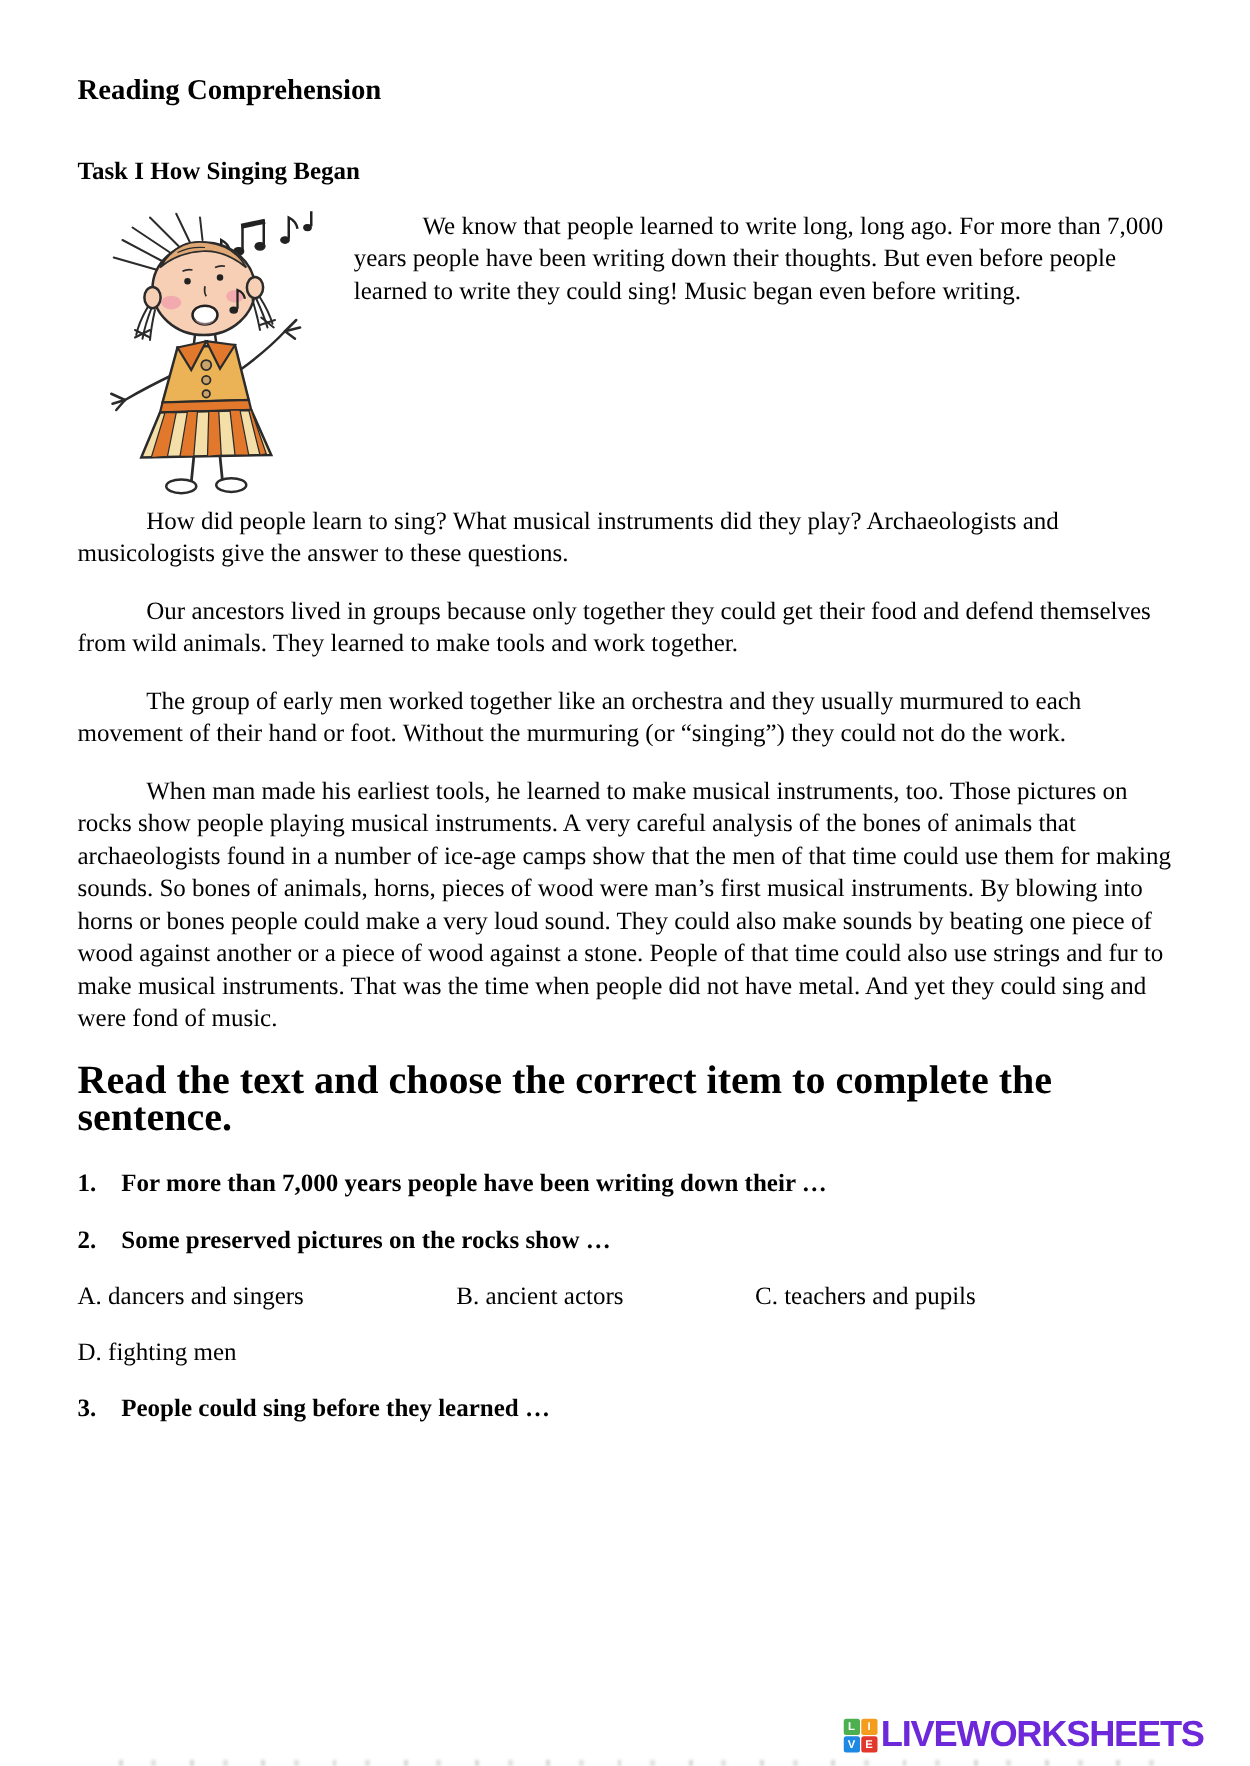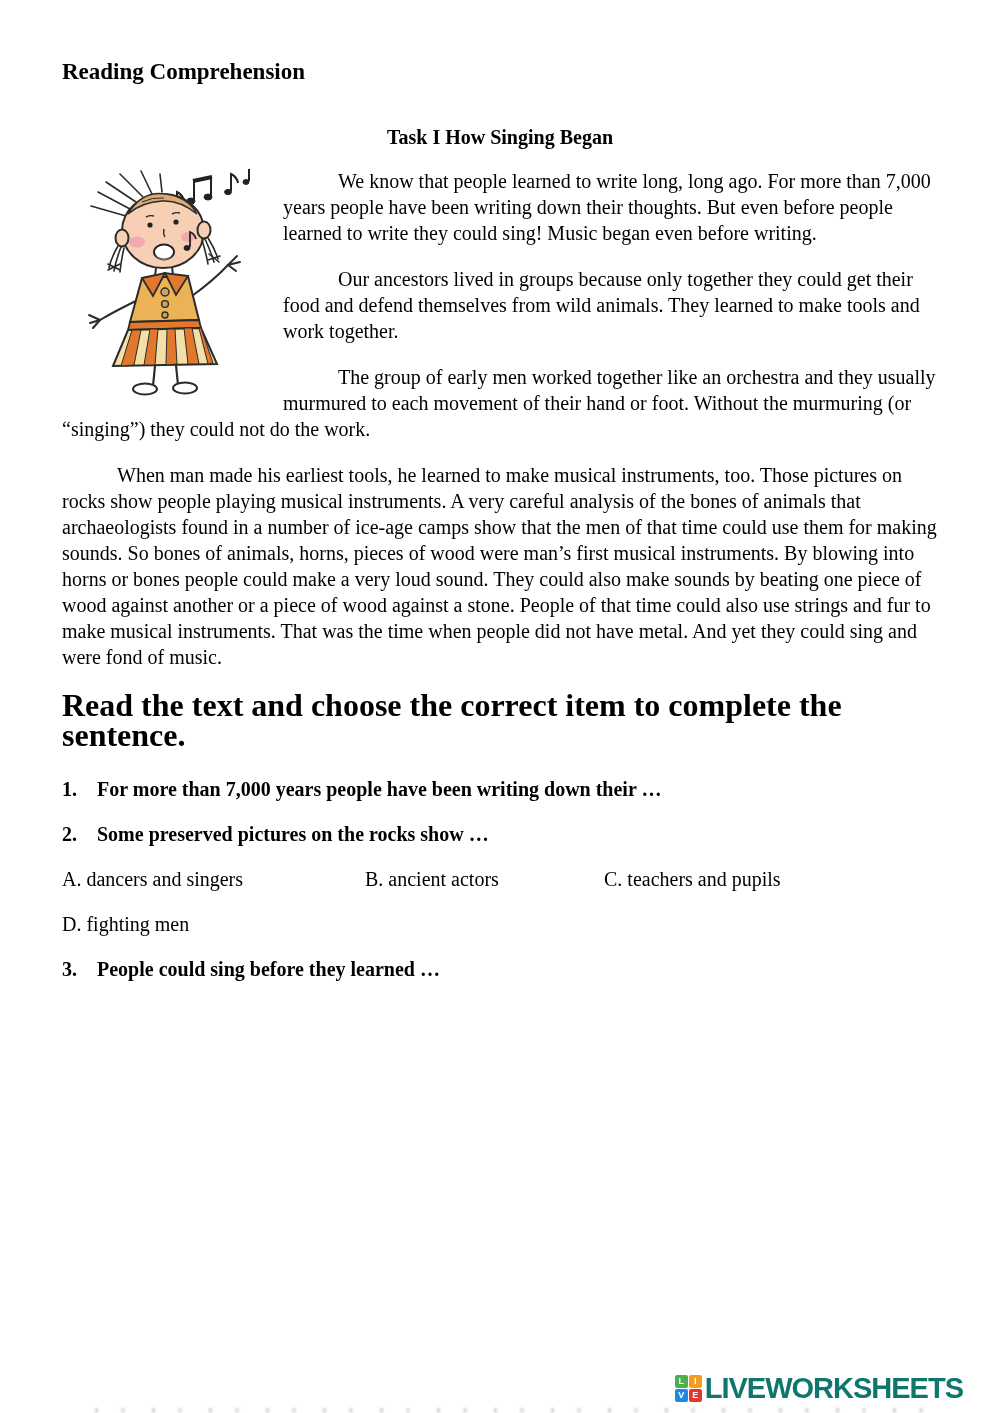--- a/index.html
+++ b/index.html
@@ -7,21 +7,21 @@
     width:1000px;height:1413px;position:relative;overflow:hidden;
     font-family:"Liberation Serif", serif;color:#000;
     -webkit-font-smoothing:antialiased;
   }
   .page{padding:58px 62px 0 62px;}
   .title{
     text-align:left;font-size:23px;font-weight:bold;
     margin:0 0 38px 0;line-height:28px;
   }
   .task-title{
-    text-align:center;font-size:20px;font-weight:bold;
+    text-align:left;font-size:20px;font-weight:bold;
     margin:0 0 18px 0;line-height:26px;
   }
   .girl-fig{
     float:left;width:205px;height:230px;margin:0 16px 6px 0;
   }
   .body-p{
     font-size:20px;line-height:26px;margin:0 0 20px 0;
     text-indent:55px;text-align:left;
   }
   .clear{clear:both;}
@@ -168,20 +168,21 @@
       </g>
 
       <path d="M93 198 L91 218 M114 197 L116 217" stroke="#2b2b2b" stroke-width="2.2" fill="none" stroke-linecap="round"></path>
 
       <ellipse cx="83" cy="221" rx="12" ry="5.5" fill="#fff" stroke="#2b2b2b" stroke-width="2"></ellipse>
       <ellipse cx="123" cy="220" rx="12" ry="5.5" fill="#fff" stroke="#2b2b2b" stroke-width="2"></ellipse>
     </svg>
   </div>
 
   <p class="body-p">We know that people learned to write long, long ago. For more than 7,000 years people have been writing down their thoughts. But even before people learned to write they could sing! Music began even before writing.</p>
+  <p class="body-p clear">How did people learn to sing? What musical instruments did they play? Archaeologists and musicologists give the answer to these questions.</p>
   <p class="body-p">Our ancestors lived in groups because only together they could get their food and defend themselves from wild animals. They learned to make tools and work together.</p>
   <p class="body-p">The group of early men worked together like an orchestra and they usually murmured to each movement of their hand or foot. Without the murmuring (or “singing”) they could not do the work.</p>
   <p class="body-p">When man made his earliest tools, he learned to make musical instruments, too. Those pictures on rocks show people playing musical instruments. A very careful analysis of the bones of animals that archaeologists found in a number of ice-age camps show that the men of that time could use them for making sounds. So bones of animals, horns, pieces of wood were man’s first musical instruments. By blowing into horns or bones people could make a very loud sound. They could also make sounds by beating one piece of wood against another or a piece of wood against a stone. People of that time could also use strings and fur to make musical instruments. That was the time when people did not have metal. And yet they could sing and were fond of music.</p>
 
   <h2 class="instruction">Read the text and choose the correct item to complete the sentence.</h2>
 
   <p class="q">
     <span class="qnum">1.</span>
     <span>For more than 7,000 years people have been writing down their …</span>
   </p>
@@ -204,16 +205,16 @@
 
 </div>
 
 <div class="logo">
   <span class="logo-grid">
     <span class="logo-tile" style="background: rgb(76, 175, 80);">L</span>
     <span class="logo-tile" style="background: rgb(244, 156, 28);">I</span>
     <span class="logo-tile" style="background: rgb(30, 136, 229);">V</span>
     <span class="logo-tile" style="background: rgb(226, 55, 43);">E</span>
   </span>
-  <span class="logo-text" style="color: #0f766e;">LIVEWORKSHEETS</span>
+  <span class="logo-text" style="color: #6d28d9;">LIVEWORKSHEETS</span>
 </div>
 
 <div class="cutoff-artifact"></div>
 
 </body></html>

